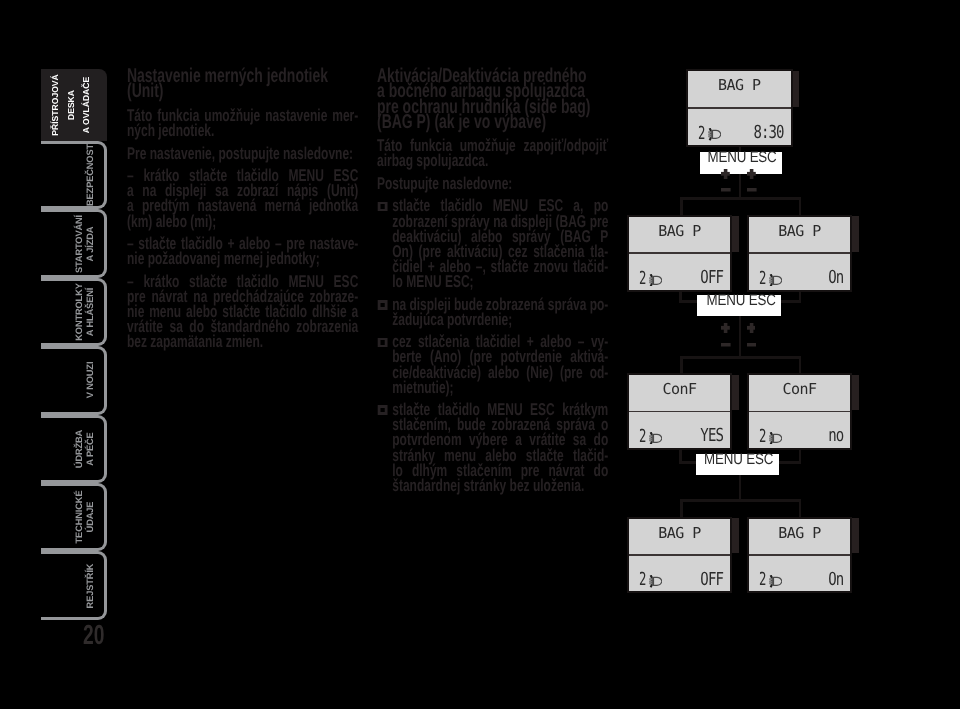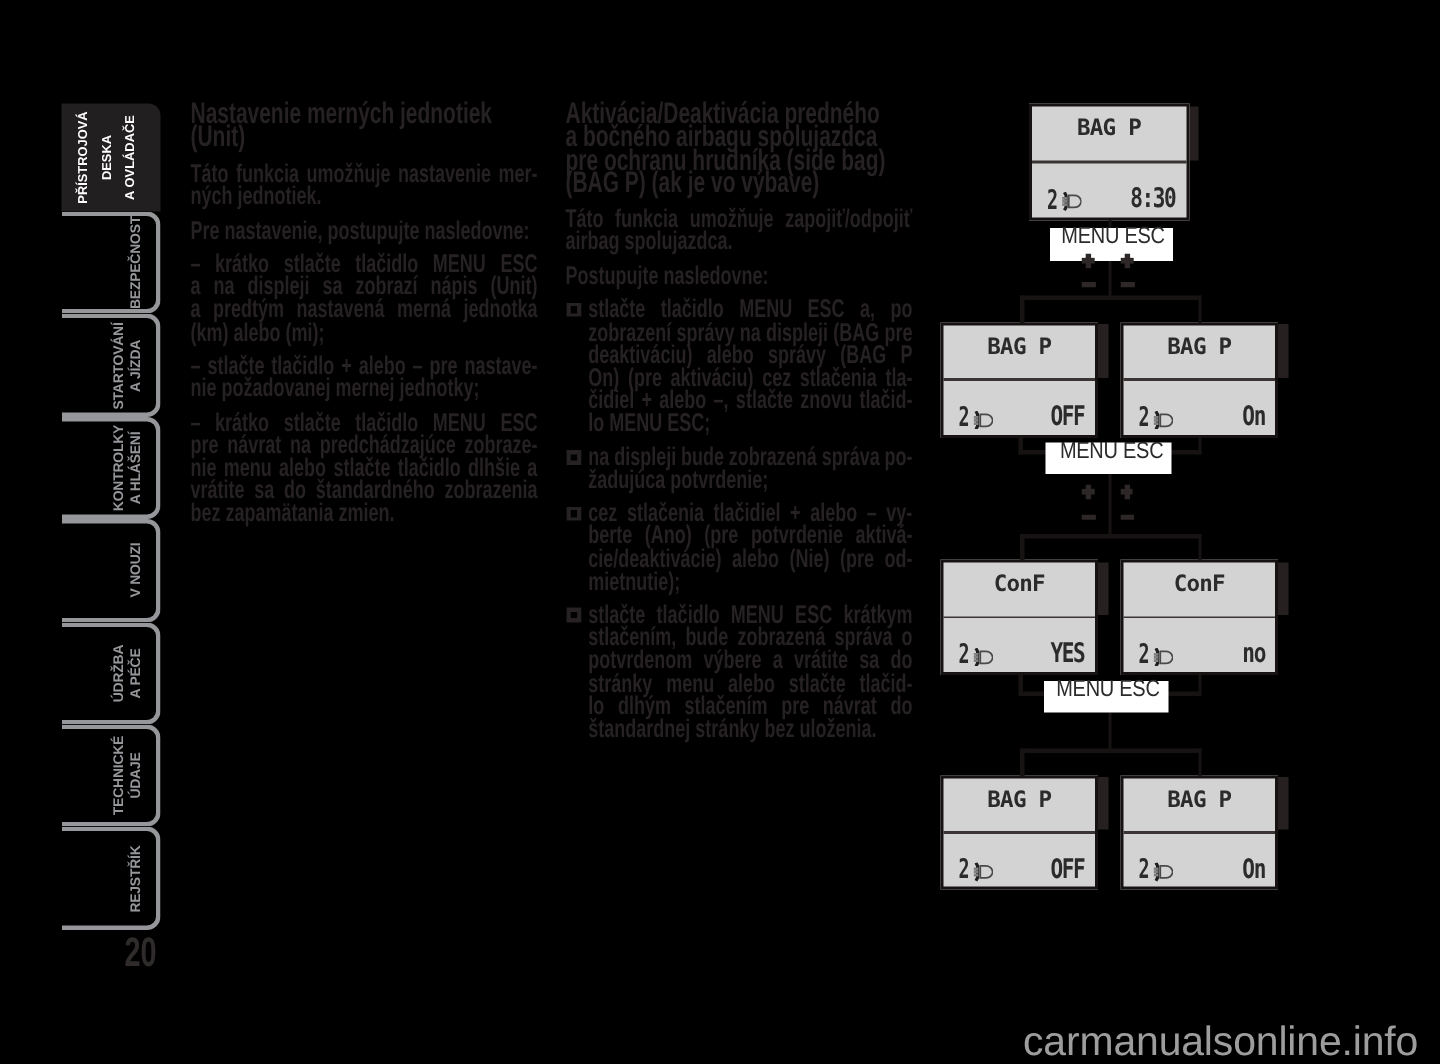--- a/index.html
+++ b/index.html
@@ -47,21 +47,21 @@
   .bullet{position:relative;box-sizing:border-box;width:329.5px;}
   .bullet .sq{position:absolute;left:1.0px;top:3.3px;width:13.5px;height:9.6px;
       background:#262123;}
   .bullet .sq i{position:absolute;left:3.6px;top:2.6px;right:3.6px;bottom:2.6px;
       background:#000;display:block;}
   .bullet{padding-left:21.7px;}
 
   
   .diag{position:absolute;left:0;top:0;width:960px;height:709px;}
   .lcd{position:absolute;box-sizing:border-box;border:2.3px solid #161212;
-       background:#d3d3d3;font-weight:bold;}
+       background:#d3d3d3;}
   .lcd .divider{position:absolute;left:0;right:0;height:1.6px;background:#3a3434;}
   .lcd .t1{position:absolute;left:0;right:0;text-align:center;
        font-family:"DejaVu Sans Mono",monospace;font-size:15px;color:#2b2b2b;
        line-height:1;letter-spacing:-0.5px;text-indent:-0.5px;}
   .lcd .bl{position:absolute;font-family:"DejaVu Sans Mono",monospace;
        font-size:18px;color:#2b2b2b;line-height:1;
        transform:scaleX(.68);transform-origin:left top;}
   .lcd .br{position:absolute;font-family:"DejaVu Sans Mono",monospace;
        font-size:18px;color:#2b2b2b;line-height:1;letter-spacing:-1.2px;
        transform:scaleX(.78);transform-origin:right top;text-align:right;
@@ -507,19 +507,18 @@
           <rect x="0" y="0" width="9.6" height="3.5" fill="#2d2727"></rect>
         </svg>
       </div>
       <div class="pm" style="left: 746.7px; top: 343.3px; width: 9.6px; height: 3.5px;">
         <svg width="9.6" height="3.5" viewBox="0 0 9.6 3.5">
           <rect x="0" y="0" width="9.6" height="3.5" fill="#2d2727"></rect>
         </svg>
       </div>
     </div>
 
-  <div class="wm">carmanualsonline.info</div>
 <div class="tabactive">
       <span class="lbl">PŘÍSTROJOVÁ
 DESKA
 A OVLÁDAČE</span>
     </div>
   </div>
 
 </body></html>

